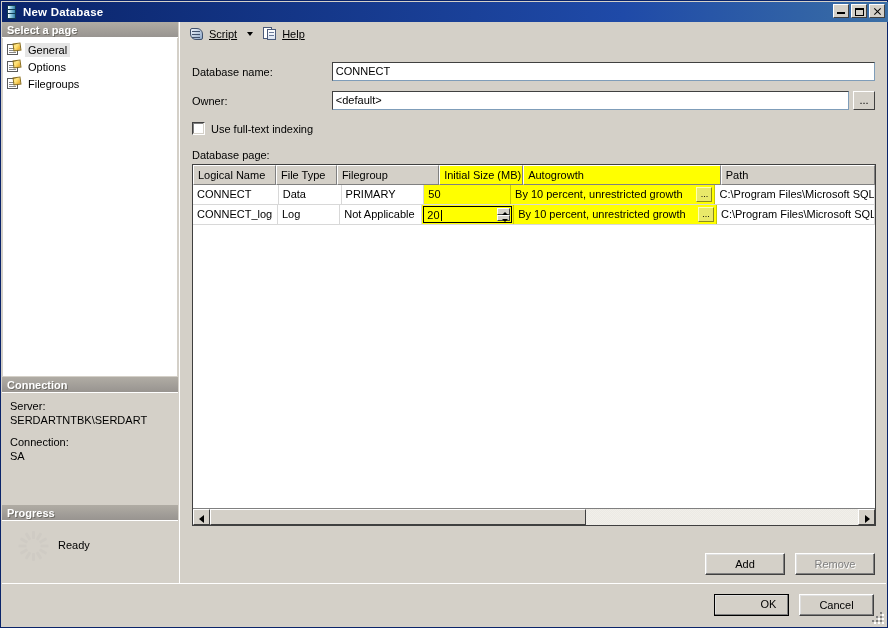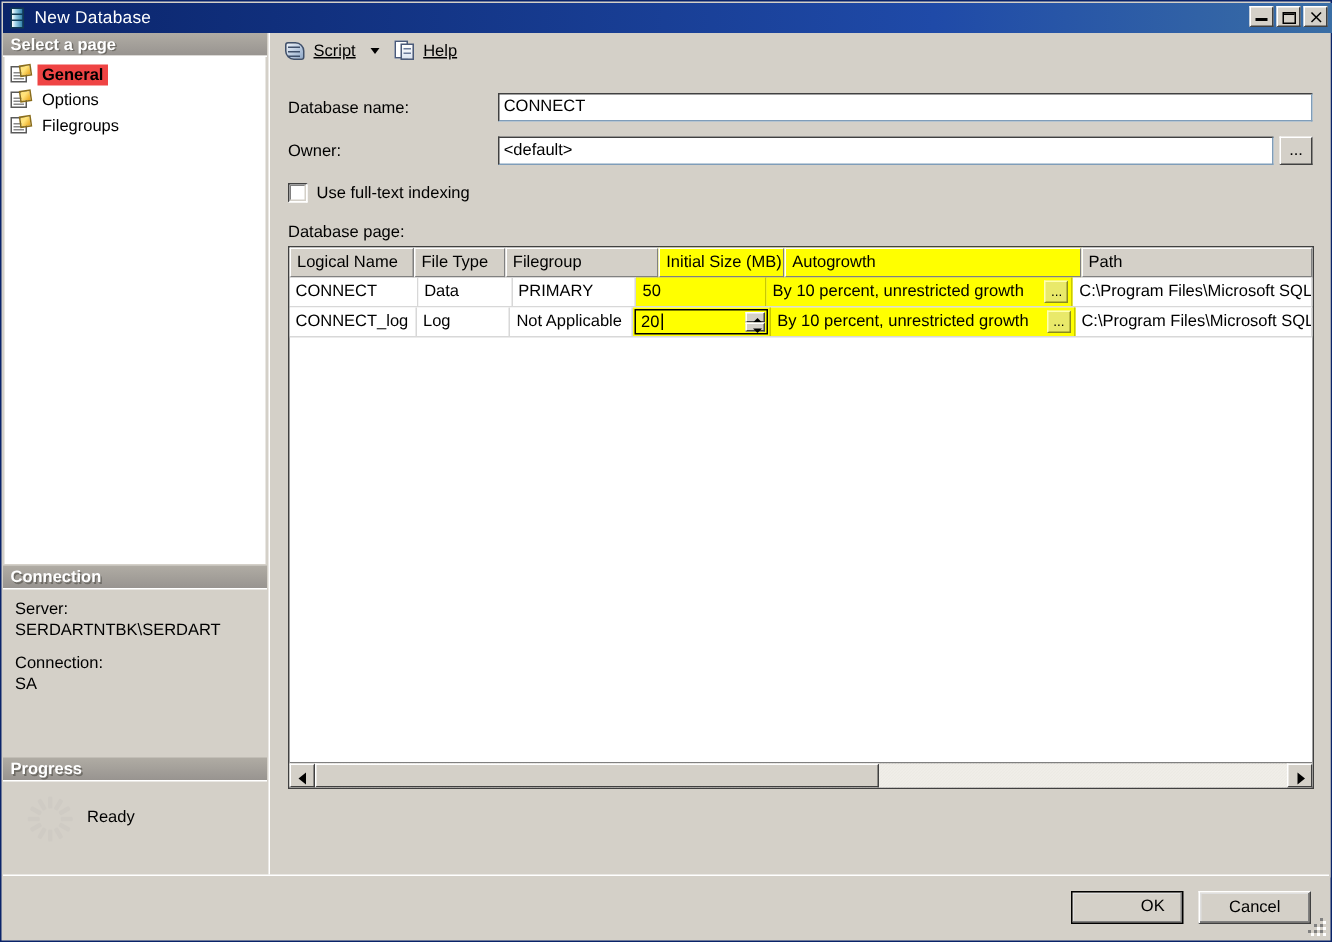--- a/index.html
+++ b/index.html
@@ -15,21 +15,21 @@
   
   .titlebar{position:absolute;left:1px;top:1px;width:886px;height:20px;
     background:linear-gradient(to right,#0a246a 0%,#1f4aa8 70%,#3a6ea5 100%);
     display:flex;align-items:center;}
   .title-icon{width:14px;height:14px;margin-left:3px;margin-right:4px;position:relative;flex:none;}
   .title-icon .cyl{position:absolute;left:2px;top:0;width:9px;height:14px;
     background:linear-gradient(to right,#fff 0%,#9fd3e8 35%,#2f7fa8 100%);
     border:1px solid #103a52;box-sizing:border-box;}
   .title-icon .b1{position:absolute;left:3px;top:4px;width:7px;height:1px;background:#103a52;}
   .title-icon .b2{position:absolute;left:3px;top:8px;width:7px;height:1px;background:#103a52;}
-  .title-text{color:#fff;font-weight:normal;font-size:11.5px;letter-spacing:.2px;}
+  .title-text{color:#fff;font-weight:bold;font-size:11.5px;letter-spacing:.2px;}
   .tb-btns{position:absolute;right:3px;top:2px;display:flex;gap:2px;}
   .tb-btn{width:16px;height:14px;background:#d4d0c8;
     border-top:1px solid #fff;border-left:1px solid #fff;
     border-right:1px solid #404040;border-bottom:1px solid #404040;
     position:relative;box-sizing:border-box;cursor:default;}
   .tb-btn i{position:absolute;display:block;background:#000;}
   .gl-min{left:3px;bottom:3px;width:8px;height:2px;}
   .gl-max{left:3px;top:3px;width:9px;height:8px;border:1px solid #000;background:none !important;box-sizing:border-box;}
   .gl-max:after{content:"";position:absolute;left:0;top:0;right:0;height:1px;background:#000;}
   .gl-x1{left:3px;top:6px;width:9px;height:1px;transform:rotate(45deg);}
@@ -38,21 +38,21 @@
   
   .leftpane{position:absolute;left:1px;top:21px;width:176px;height:585px;background:#d4d0c8;}
   .sec-head{height:16px;background:linear-gradient(to bottom,#b0aca4 0%,#989490 100%);
     color:#fff;font-weight:bold;font-size:11px;line-height:16px;padding-left:5px;
     border-bottom:1px solid #fff;box-sizing:border-box;
     text-shadow:1px 1px 0 #6f6c66;}
   .pagelist{background:#fff;border:1px solid #d4d0c8;border-top:none;height:339px;
     box-sizing:border-box;padding:3px 0 0 2px;}
   .page-item{display:flex;align-items:center;height:17px;padding-left:2px;cursor:default;}
   .page-label{padding:1px 3px;font-size:11px;}
-  .page-item.sel .page-label{background:#ef4444;font-weight:bold;}
+  .page-item.sel .page-label{background:#e5e5e5;}
   .pg-icon{width:14px;height:13px;position:relative;margin-right:4px;flex:none;}
   .pg-icon .pg{position:absolute;left:0;top:1px;width:11px;height:11px;background:#fff;
     border:1px solid #5a5a5a;box-sizing:border-box;}
   .pg-icon .l{position:absolute;left:2px;width:7px;height:1px;background:#8a8a8a;}
   .pg-icon .pencil{position:absolute;right:0;top:0;width:8px;height:8px;
     background:linear-gradient(135deg,#ffe37a 40%,#e8a317 100%);
     border:1px solid #8a6d1a;box-sizing:border-box;transform:rotate(-8deg);}
   .conn-body{padding:6px 8px 0 8px;font-size:11px;line-height:14px;height:112px;box-sizing:border-box;}
   .conn-body .lbl{margin-top:0;}
   .conn-body .val{margin-bottom:8px;}
@@ -349,20 +349,24 @@
 
       <div class="hscroll">
         <div class="sb-arrow left"></div>
         <div class="sb-track">
           <div class="sb-thumb" id="sbthumb" style="width: 58%;"></div>
         </div>
         <div class="sb-arrow right"></div>
       </div>
     </div>
 
+    <div class="addrem">
+      <div class="btn">Add</div>
+      <div class="btn disabled">Remove</div>
+    </div>
   </div>
 
   <div class="footer">
     <div class="footer-btns">
       <div class="btn default">OK</div>
       <div class="btn">Cancel</div>
     </div>
     <div class="grip" id="grip">
         <i style="left: 10px; top: 10px;"></i>
         <i class="w" style="left: 12px; top: 12px;"></i>

